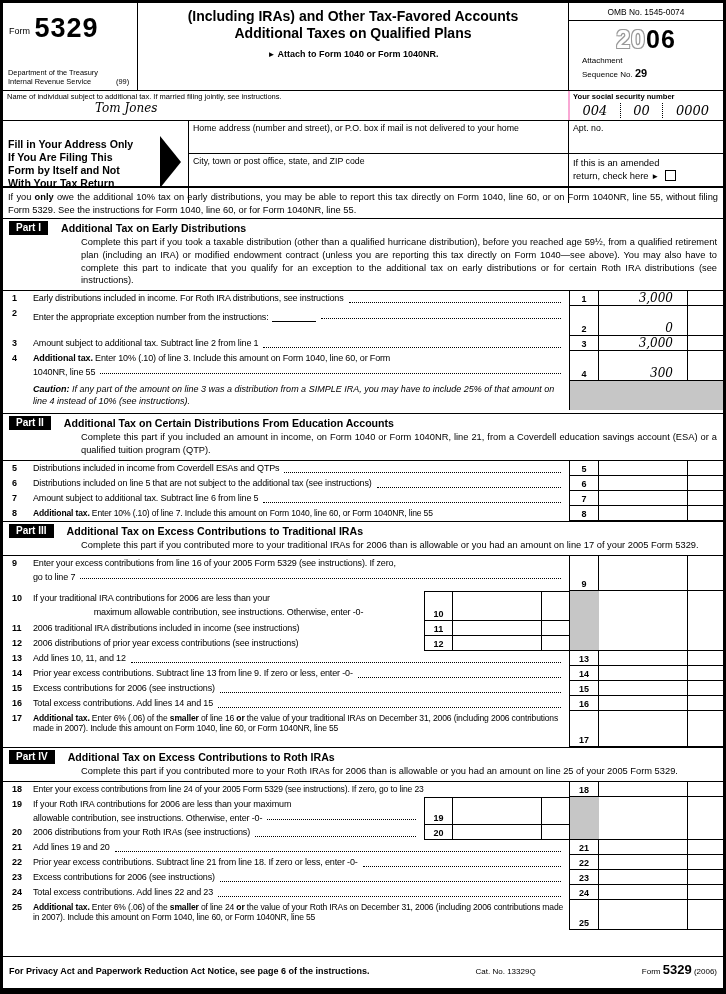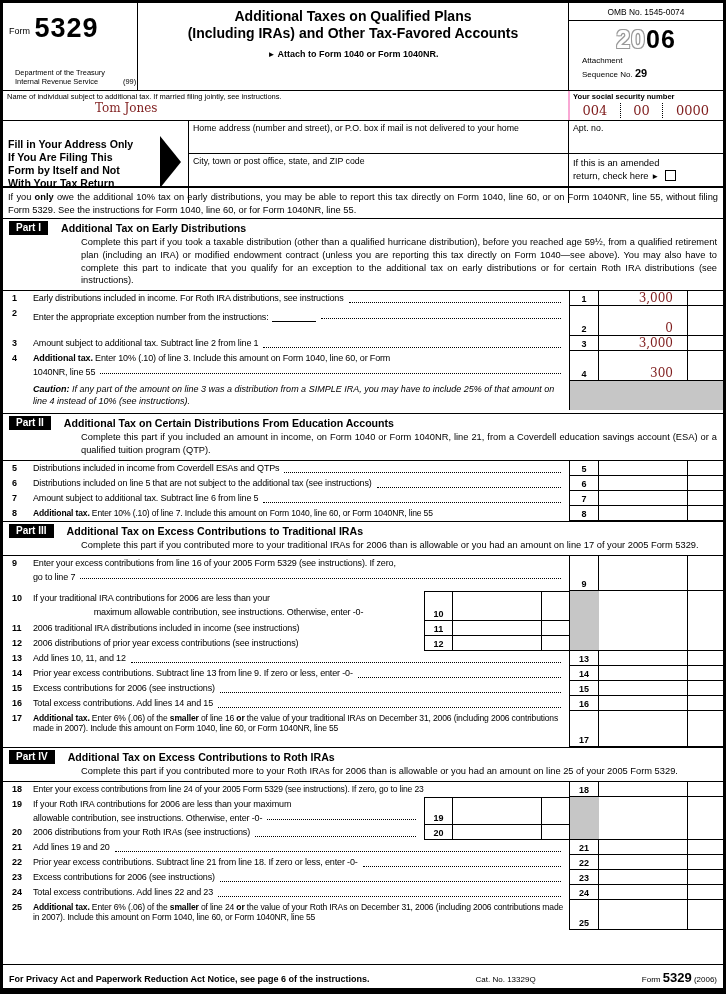--- a/index.html
+++ b/index.html
@@ -6,37 +6,37 @@
   html,body { background:#fff; }
   body { width:726px; height:994px; font-family:"Liberation Sans", sans-serif; color:#000; }
   .page { width:726px; height:994px; border:3px solid #000; border-bottom-width:6px; background:#fff;
           display:flex; flex-direction:column; overflow:hidden; }
 
   
   .hdr { display:grid; grid-template-columns:135px 1fr 155px; height:88px; border-bottom:1px solid #000; flex:none; }
   .hdr-left { border-right:1px solid #000; position:relative; padding:10px 2px 0 6px; }
   .form-word { font-size:9px; }
   .form-no-big { font-size:27px; font-weight:bold; letter-spacing:1px; vertical-align:-3px; }
-  .agency { position:absolute; left:12px; bottom:3px; font-size:7.4px; line-height:1.2; white-space:nowrap; }
+  .agency { position:absolute; left:5px; bottom:3px; font-size:7.4px; line-height:1.2; white-space:nowrap; }
   .agency-note { margin-left:25px; }
   .hdr-center { text-align:center; padding-top:5px; }
   .hdr-title { font-size:14px; font-weight:bold; line-height:1.18; }
   .hdr-note { font-size:9px; font-weight:bold; margin-top:8px; }
   .hdr-right { border-left:1px solid #000; text-align:center; }
   .omb { font-size:8.4px; padding:4px 2px 3px; border-bottom:1px solid #000; }
   .year { font-size:25px; font-weight:bold; margin-top:4px; letter-spacing:1px; }
   .y20 { color:#fff; text-shadow:-1px -1px 0 #999,1px -1px 0 #999,-1px 1px 0 #999,1px 1px 0 #999; }
   .attach-seq { font-size:8px; text-align:left; padding-left:13px; margin-top:2px; line-height:1.3; }
   .seq-no { font-size:11px; font-weight:bold; }
 
   
   .name-row { display:grid; grid-template-columns:1fr 155px; height:30px; border-bottom:1px solid #000; flex:none; }
   .name-cell { padding:1px 0 0 4px; }
   .tiny { font-size:7.5px; }
-  .hand { font-family:"DejaVu Serif", serif; font-size:12px; color:#7f1d1d; }
+  .hand { font-family:"DejaVu Serif", serif; font-style:italic; font-size:12px; color:#000000; }
   .name-value { margin:0 0 0 88px; }
   .ssn-cell { border-left:2px solid #f9a8d4; display:flex; flex-direction:column; }
   .ssn-label { font-weight:bold; font-size:7.6px; padding:1px 0 0 3px; }
   .ssn-value { display:flex; flex:1; align-items:center; font-size:13px; }
   .ssn-seg { text-align:center; }
   .s1 { width:50px; } .s2 { width:42px; border-left:1.5px dotted #000; } .s3 { width:60px; border-left:1.5px dotted #000; }
 
   
   .addr { display:grid; grid-template-columns:186px 1fr 155px; height:67px; border-bottom:2px solid #000; flex:none; }
   .addr-notice { border-right:1px solid #000; position:relative; padding:4px 30px 0 5px; font-weight:bold;
@@ -88,21 +88,21 @@
   .blank { display:inline-block; width:44px; border-bottom:1.2px solid #000; height:9px; margin-left:4px; }
   .b { font-weight:bold; }
   .ci { font-style:italic; }
   .caution-lbl { font-size:9px; line-height:1.35; padding-top:2px; padding-right:10px; }
   .overlay { position:absolute; left:566px; width:154px; border-bottom:1px solid #000; }
   .ov-gray { position:absolute; left:0; top:0; width:30px; height:100%; background:#c6c6c6; border-left:1px solid #000; }
   .ov-cents { position:absolute; left:118px; top:0; bottom:0; border-left:1px solid #000; }
 
   
   .footer { margin-top:auto; border-top:1.5px solid #000; display:flex; align-items:baseline;
-            justify-content:space-between; padding:5px 6px 0 6px; height:24px; flex:none; }
+            justify-content:space-between; padding:5px 6px 0 6px; height:32px; flex:none; }
   .f-privacy { font-weight:bold; font-size:9px; }
   .f-cat { font-size:8px; }
   .f-form { font-size:8px; }
   .f-no { font-size:13px; font-weight:bold; }
 </style>
 </head>
 <body>
 
 <div class="page">
 
@@ -110,22 +110,22 @@
     <div class="hdr-left">
       <span class="form-word">Form</span>
       <span class="form-no-big">5329</span>
       <div class="agency">
         <div>Department of the Treasury</div>
         <div><span>Internal Revenue Service</span><span class="agency-note">(99)</span></div>
       </div>
     </div>
     <div class="hdr-center">
       <div class="hdr-title">
+        <div>(Including IRAs) and Other Tax-Favored Accounts</div>
         <div>Additional Taxes on Qualified Plans</div>
-        <div>(Including IRAs) and Other Tax-Favored Accounts</div>
       </div>
       <div class="hdr-note"><span class="ptr">►</span> <span>Attach to Form 1040 or Form 1040NR.</span></div>
     </div>
     <div class="hdr-right">
       <div class="omb">OMB No. 1545-0074</div>
       <div class="year">
         <span class="y20">20</span><span>06</span>
       </div>
       <div class="attach-seq">
         <div>Attachment</div>

